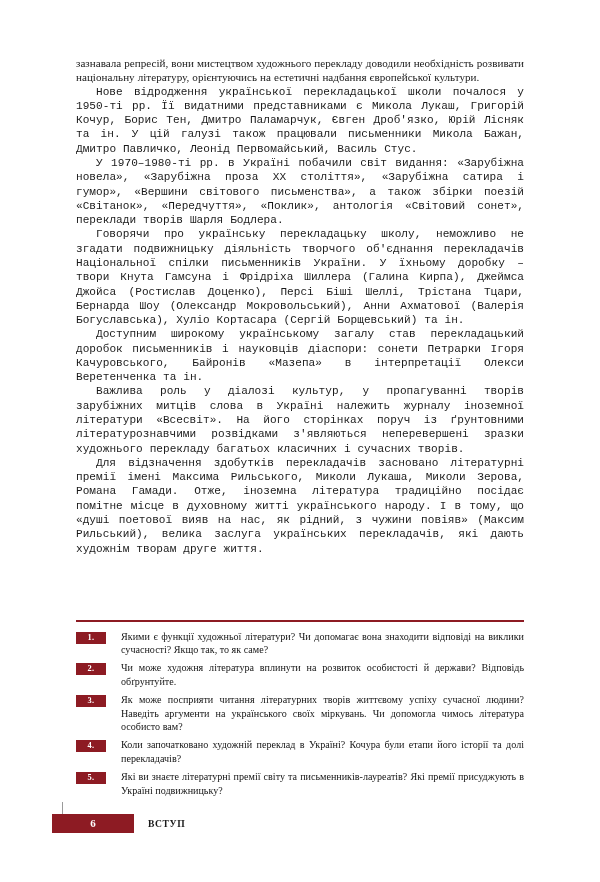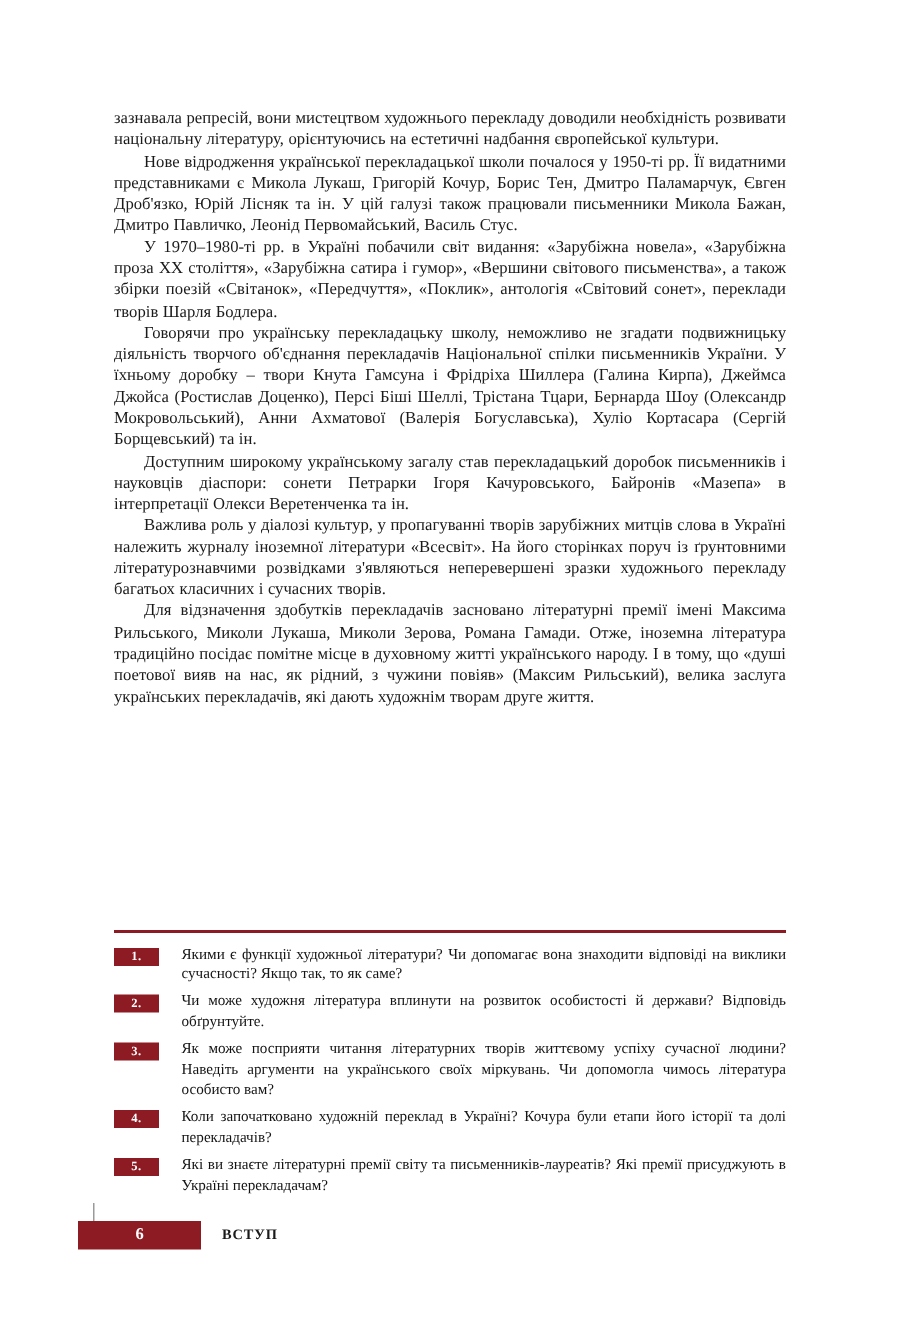--- a/index.html
+++ b/index.html
@@ -20,36 +20,37 @@
     position: absolute;
     left: 0; top: 0;
     width: 600px;
     height: 882px;
   }
 
   
   .body-text {
     position: absolute;
     left: 76px;
-    top: 72px;
+    top: 56px;
     width: 448px;
   }
 
   .para {
     margin: 0;
     text-align: justify;
     text-justify: inter-word;
     font-size: 11.1px;
     line-height: 14.28px;
     letter-spacing: 0.02px;
     word-spacing: 0.2px;
     hyphens: manual;
   }
   .para.indent {
     text-indent: 20px;
+    font-family: Liberation Mono, monospace;
   }
 
   
   .questions {
     position: absolute;
     left: 76px;
     top: 620px;
     width: 448px;
   }
   .q-rule {
@@ -172,21 +173,21 @@
       <div class="q-text">Як може посприяти читання літературних творів життєвому успіху сучасної людини? Наведіть аргументи на українського своїх міркувань. Чи допомогла чимось література особисто вам?</div>
     </div>
 
     <div class="q-row">
       <div class="q-num">4.</div>
       <div class="q-text">Коли започатковано художній переклад в Україні? Кочура були етапи його історії та долі перекладачів?</div>
     </div>
 
     <div class="q-row">
       <div class="q-num">5.</div>
-      <div class="q-text">Які ви знаєте літературні премії світу та письменників-лауреатів? Які премії присуджують в Україні перекладачам?</div>
+      <div class="q-text">Які ви знаєте літературні премії світу та письменників-лауреатів? Які премії присуджують в Україні подвижницьку?</div>
     </div>
   </div>
 
   <div class="footer">
     <div class="footer-tick"></div>
     <div class="footer-box"></div>
     <div class="footer-pagenum">6</div>
     <div class="footer-label">ВСТУП</div>
   </div>
 

